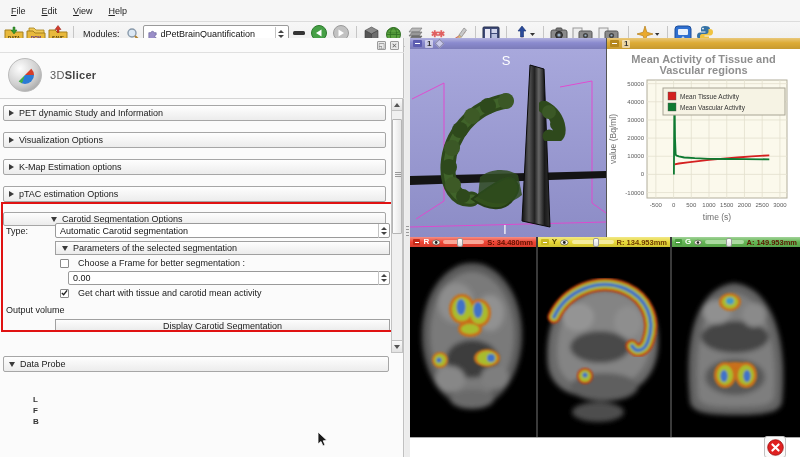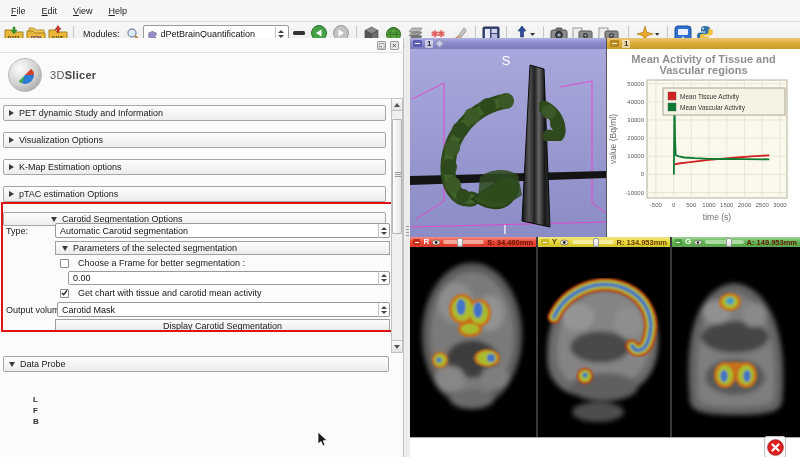--- a/index.html
+++ b/index.html
@@ -340,27 +340,20 @@
       </div>
       <div class="abs cb-row" style="left:60px; top:250px;">
         <span class="cb checked" id="chart-cb">
           <svg width="8" height="8" viewBox="0 0 8 8">
               <path d="M1,4 L3,6 L7,1" fill="none" stroke="#222" stroke-width="1.6"></path>
             </svg>
         </span>
         <span>Get chart with tissue and carotid mean activity</span>
       </div>
       <span class="abs field-label" style="left:6px; top:267px;">Output volume</span>
-      <div class="abs combo" style="left:57px; top:264px; width:333px;">
-        <span class="c-text">Carotid Mask</span>
-        <span class="spin">
-            <i></i>
-            <b></b>
-          </span>
-      </div>
       <div class="abs push-btn" style="left:55px; top:281px; width:335px; height:13px;">
         <span>Display Carotid Segmentation</span>
       </div>
       <div class="abs" id="red-box"></div>
 
 
       <div class="abs section-btn" style="top:318px; width:386px;">
         <span class="tri-d"></span>
         <span>Data Probe</span>
       </div>

